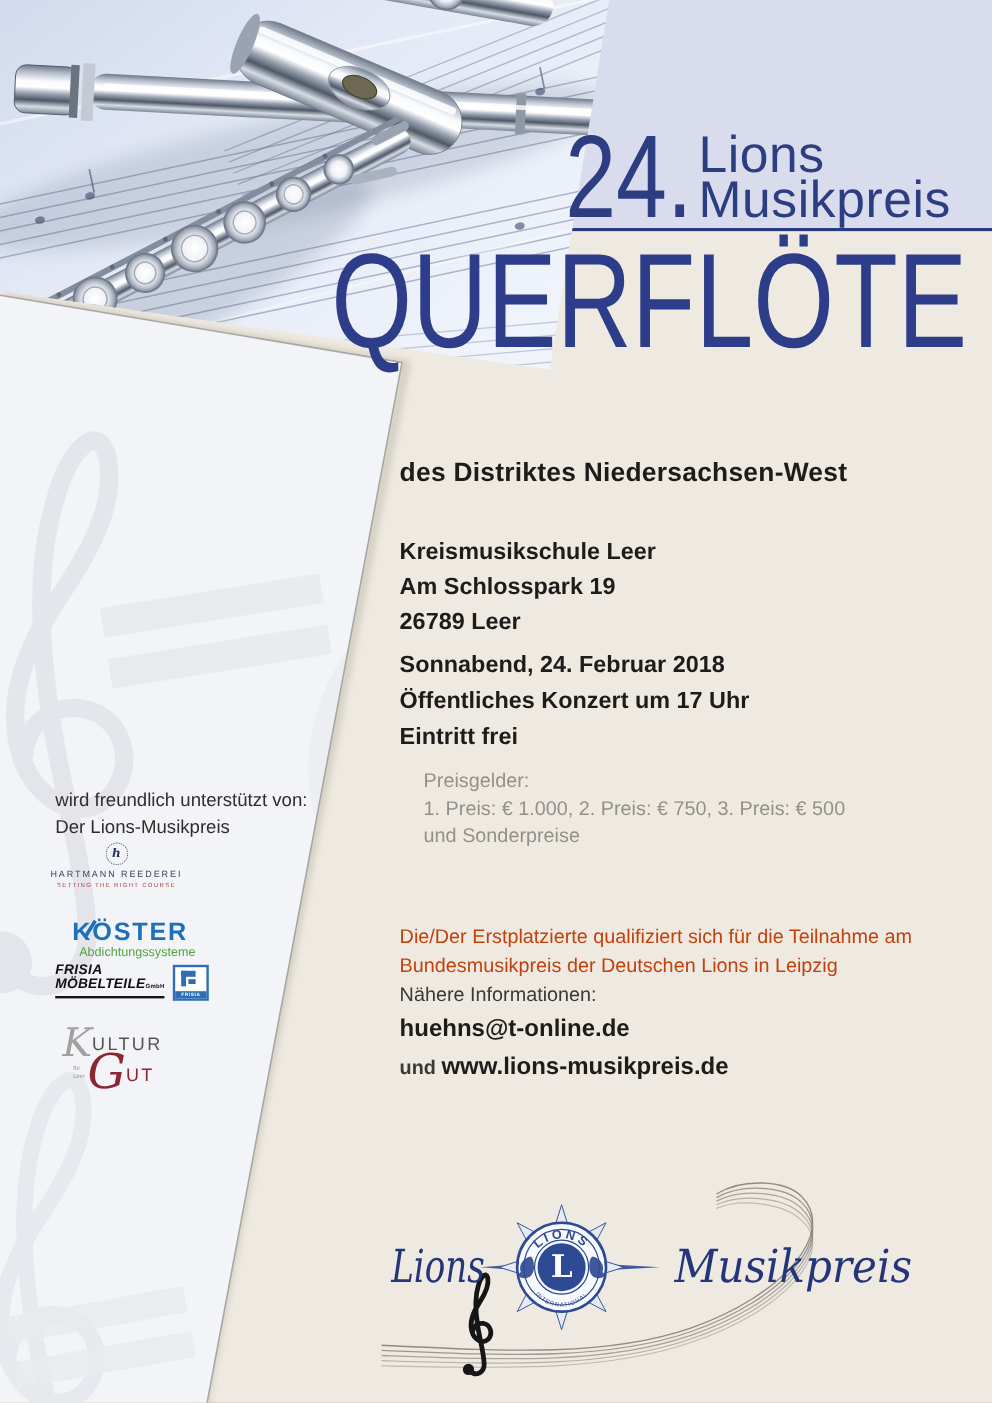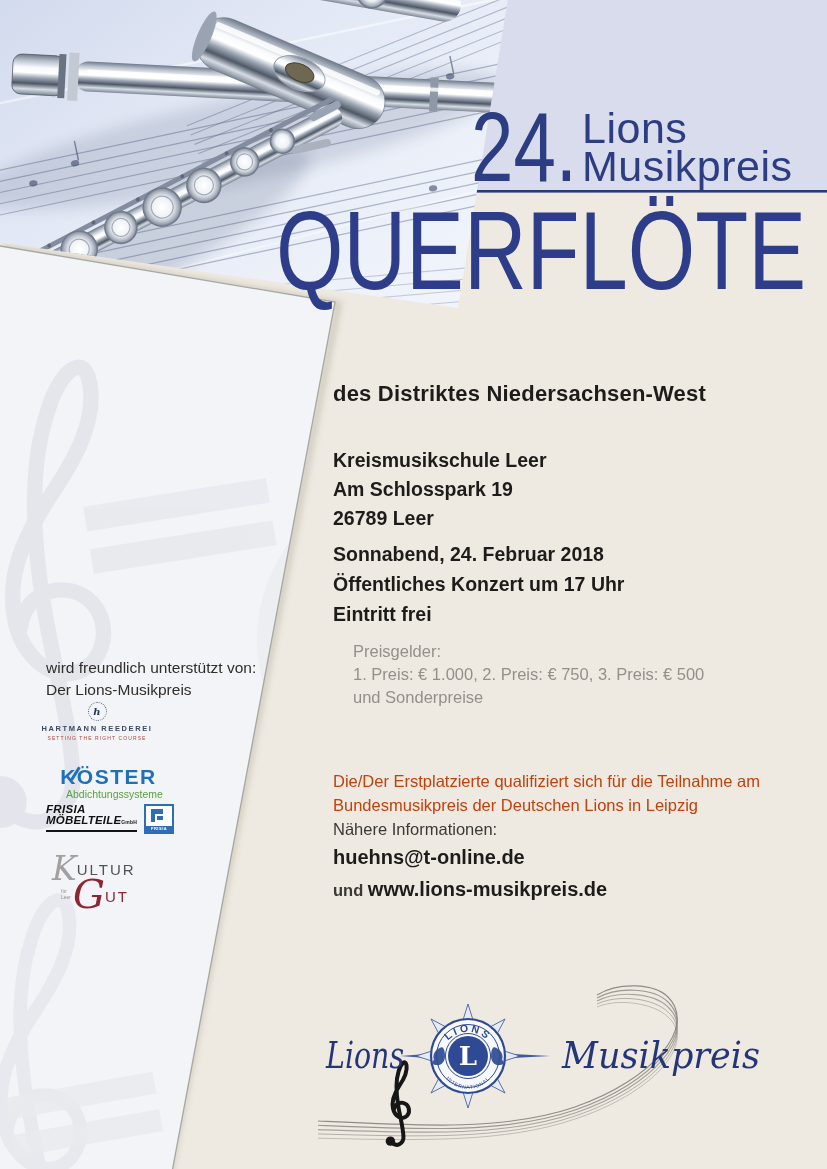--- a/index.html
+++ b/index.html
@@ -16,21 +16,21 @@
   .contact-h{left:333px;top:820px;font-size:16.5px;color:#3a3935;}
   .email{left:333px;top:846px;font-size:20px;font-weight:bold;color:#1d1c1a;}
   .site-line{left:333px;top:878px;font-size:16.5px;color:#3a3935;font-weight:bold;}
   .site-line b{font-size:20px;color:#1d1c1a;}
   
   .sp-intro{left:46px;top:657px;font-size:15.5px;color:#2f2e2b;line-height:1.45;}
   .h-logo{left:34px;top:702px;width:126px;text-align:center;}
   .h-circle{width:17px;height:17px;border:1px dotted #56648a;border-radius:50%;margin:0 auto 3px auto;
             display:flex;align-items:center;justify-content:center;
             font-family:"DejaVu Serif",serif;font-style:italic;font-weight:bold;font-size:10px;color:#24355e;}
-  .h-name{font-size:7.5px;letter-spacing:1.6px;font-weight:bold;color:#3c4960;}
+  .h-name{font-size:7.5px;letter-spacing:1.6px;font-weight:normal;color:#3c4960;}
   .h-tag{font-size:5px;letter-spacing:1.1px;color:#a8463f;margin-top:2px;}
   .koe{left:54px;top:765px;}
   .koe-name{font-size:21px;font-weight:bold;color:#1d71b8;letter-spacing:1.5px;position:relative;text-align:center;}
   .koe-slash{position:absolute;left:20px;top:1px;width:2.6px;height:15px;background:#1d71b8;transform:rotate(32deg);}
   .koe-tag{font-size:10.5px;color:#55a33e;padding-left:12px;margin-top:-1px;}
   .frisia{left:46px;top:804px;display:flex;align-items:flex-start;gap:7px;}
   .frisia-text{border-bottom:2px solid #141414;padding-bottom:2px;font-style:italic;font-weight:bold;color:#111;}
   .frisia-l1{font-size:11.5px;line-height:10px;letter-spacing:.3px;}
   .frisia-l2{font-size:11.5px;line-height:12px;letter-spacing:.2px;}
   .frisia-gmbh{font-size:5px;font-style:normal;}

